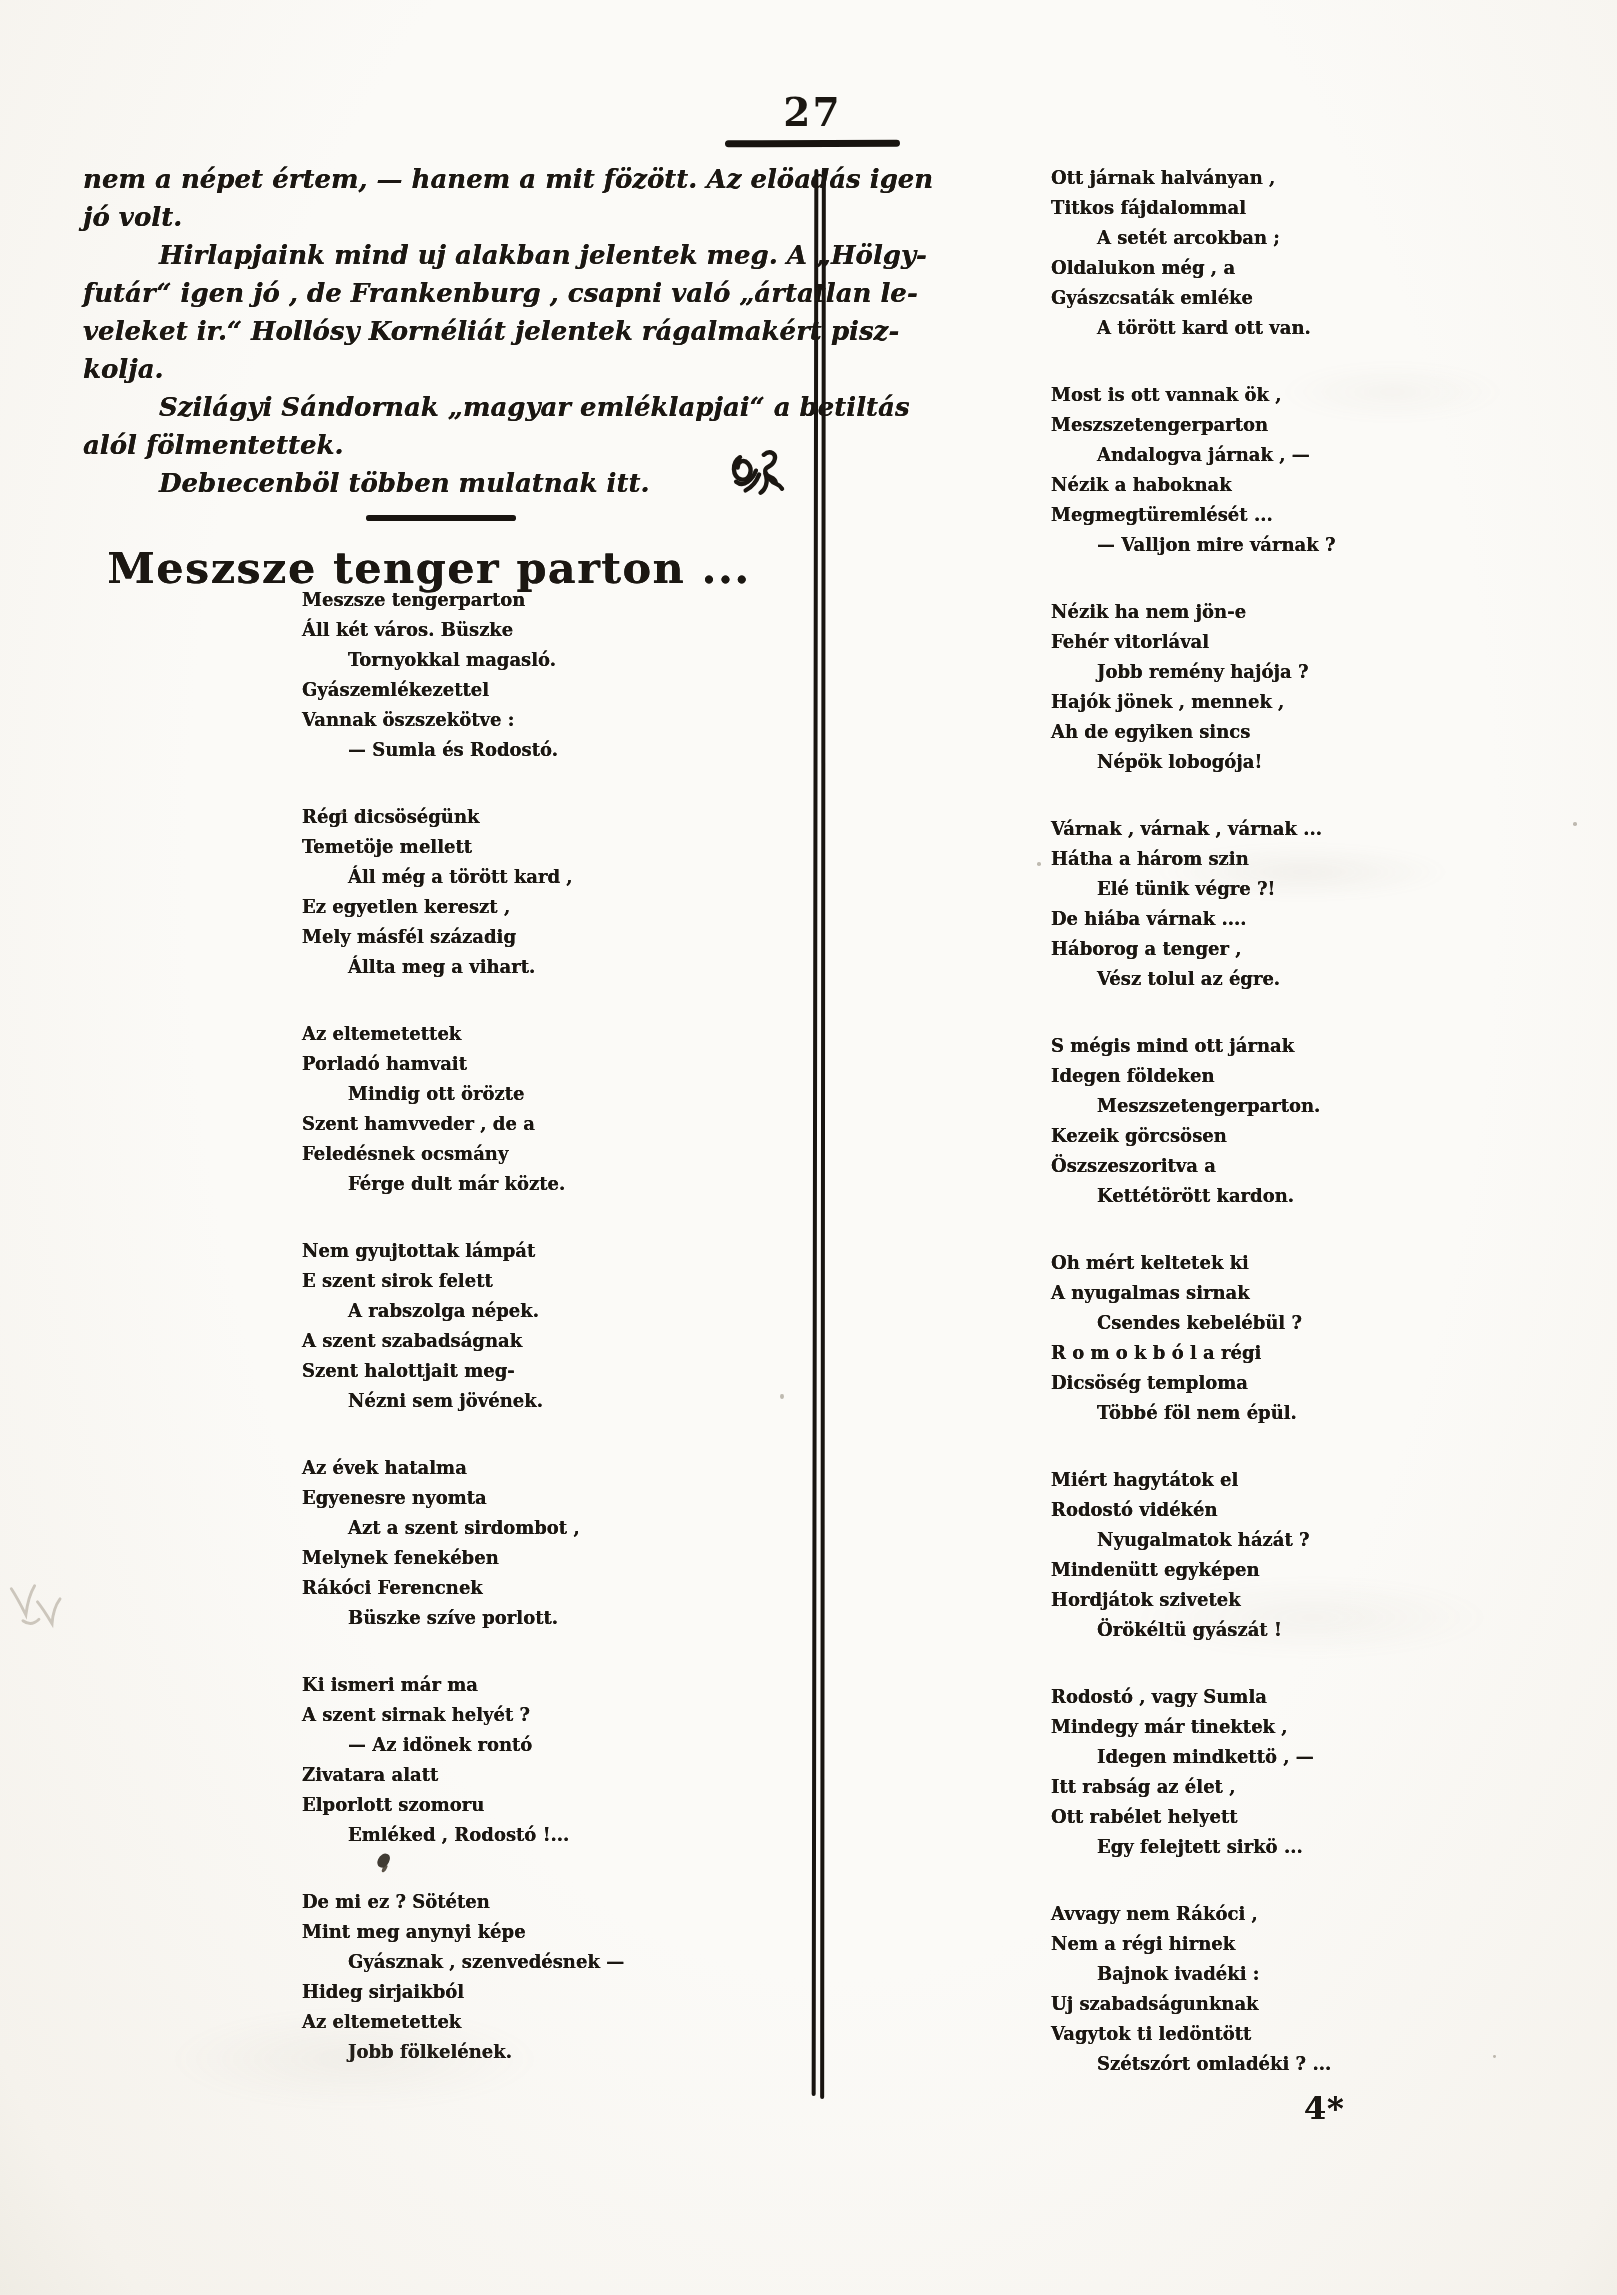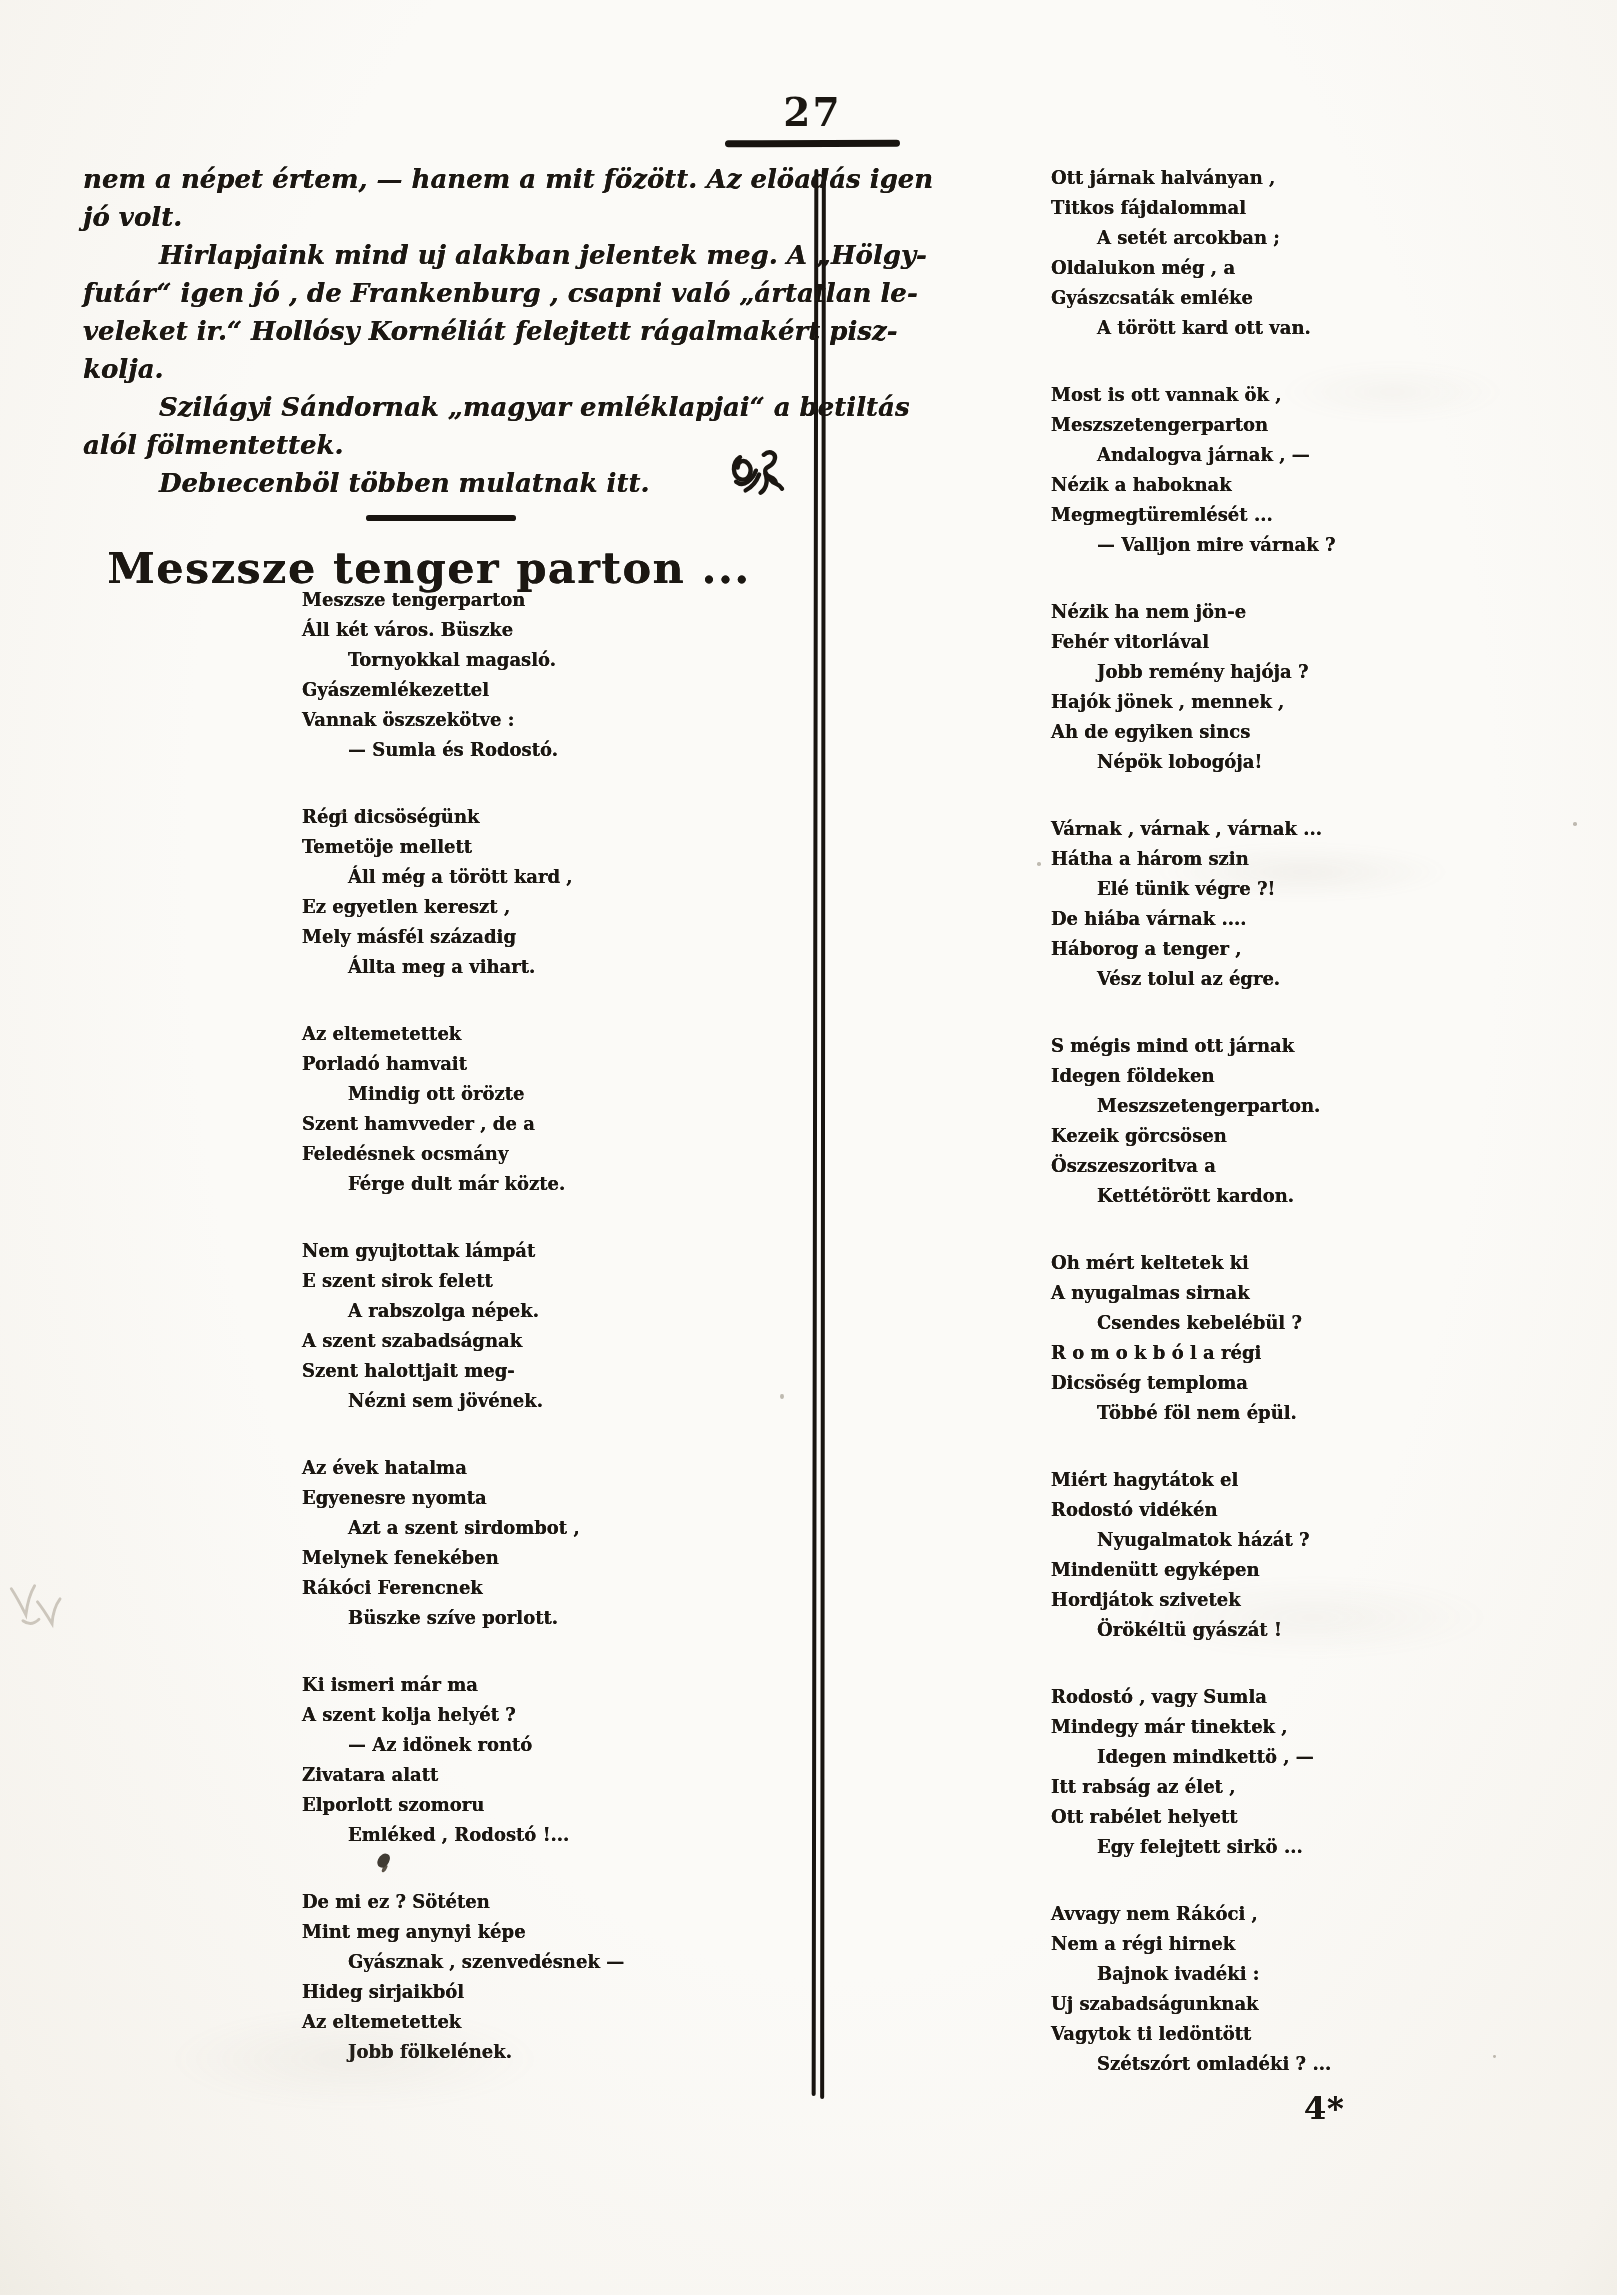--- a/index.html
+++ b/index.html
@@ -91,21 +91,21 @@
   <div class="page-number-rule"></div>
 
   <div class="divider-line l1"></div>
   <div class="divider-line l2"></div>
 
   <div class="prose" id="prose">
       <div class="line">nem a népet értem, — hanem a mit fözött. Az elöadás igen</div>
       <div class="line">jó volt.</div>
       <div class="line indent">Hirlapjaink mind uj alakban jelentek meg. A „Hölgy-</div>
       <div class="line">futár“ igen jó , de Frankenburg , csapni való „ártatlan le-</div>
-      <div class="line">veleket ir.“ Hollósy Kornéliát felejtett rágalmakért pisz-</div>
+      <div class="line">veleket ir.“ Hollósy Kornéliát jelentek rágalmakért pisz-</div>
       <div class="line">kolja.</div>
       <div class="line indent">Szilágyi Sándornak „magyar emléklapjai“ a betiltás</div>
       <div class="line">alól fölmentettek.</div>
       <div class="line indent">Debıecenböl többen mulatnak itt.</div>
     </div>
 
   <svg class="monogram" viewBox="0 0 72 66">
     <g fill="none" stroke="#1b1712" stroke-width="5.5" stroke-linecap="round">
       <path d="M14 13 C3 20 4 38 15 41 C26 44 31 29 24 21 C19 15 11 18 11 26"></path>
       <path d="M9 44 C19 52 30 41 34 30"></path>
@@ -155,21 +155,21 @@
       <div class="stanza">
         <div class="line">Az évek hatalma</div>
         <div class="line">Egyenesre nyomta</div>
         <div class="line indent">Azt a szent sirdombot ,</div>
         <div class="line">Melynek fenekében</div>
         <div class="line">Rákóci Ferencnek</div>
         <div class="line indent">Büszke szíve porlott.</div>
       </div>
       <div class="stanza">
         <div class="line">Ki ismeri már ma</div>
-        <div class="line">A szent kolja helyét ?</div>
+        <div class="line">A szent sirnak helyét ?</div>
         <div class="line indent">— Az idönek rontó</div>
         <div class="line">Zivatara alatt</div>
         <div class="line">Elporlott szomoru</div>
         <div class="line indent">Emléked , Rodostó !...</div>
       </div>
       <div class="stanza">
         <div class="line">De mi ez ? Sötéten</div>
         <div class="line">Mint meg anynyi képe</div>
         <div class="line indent">Gyásznak , szenvedésnek —</div>
         <div class="line">Hideg sirjaikból</div>

